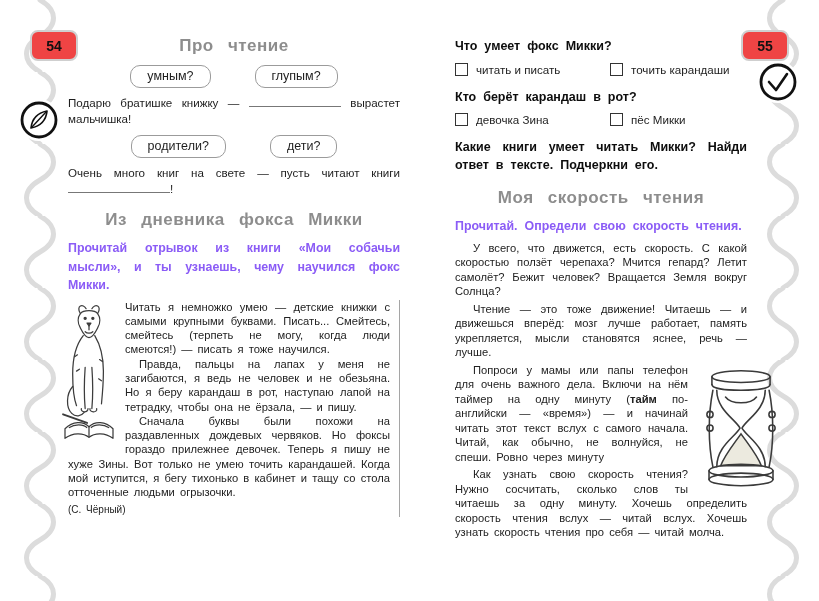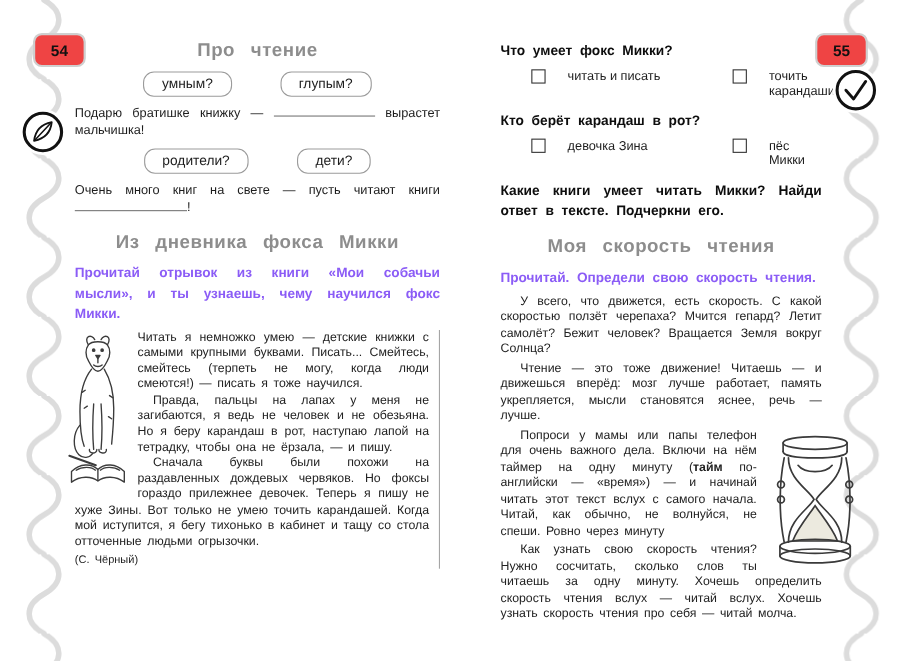--- a/index.html
+++ b/index.html
@@ -69,21 +69,21 @@
   .passage p{margin:0;text-indent:14px;}
   .passage p.no-indent{text-indent:0;}
   .dog-figure{float:left;width:58px;height:144px;margin:2px 7px 0 -8px;}
   .attribution{text-align:left;padding-right:14px;font-size:10px;margin-top:3px;}
 
   .question{
     font-weight:bold;font-size:12.5px;color:#0d0d0d;word-spacing:3.5px;
     margin:4px 0 7px;text-align:justify;line-height:17.5px;
   }
   .options-row{display:flex;margin:0 0 13px;font-size:11.6px;}
-  .option{display:flex;align-items:flex-start;gap:20px;margin-left:28px;}
+  .option{display:flex;align-items:flex-start;gap:8px;}
   .option.first{width:155px;flex:none;}
   .checkbox{width:11px;height:11px;border:1.5px solid #333;background:#fff;flex:none;display:inline-block;}
 
   .body-para{
     font-size:11.2px;line-height:14.5px;text-align:justify;word-spacing:2px;
     color:#222;margin:0 0 3px;text-indent:18px;
   }
   .hourglass-figure{float:right;width:88px;height:126px;margin:3px -38px 0 9px;}
 </style>
 </head>

